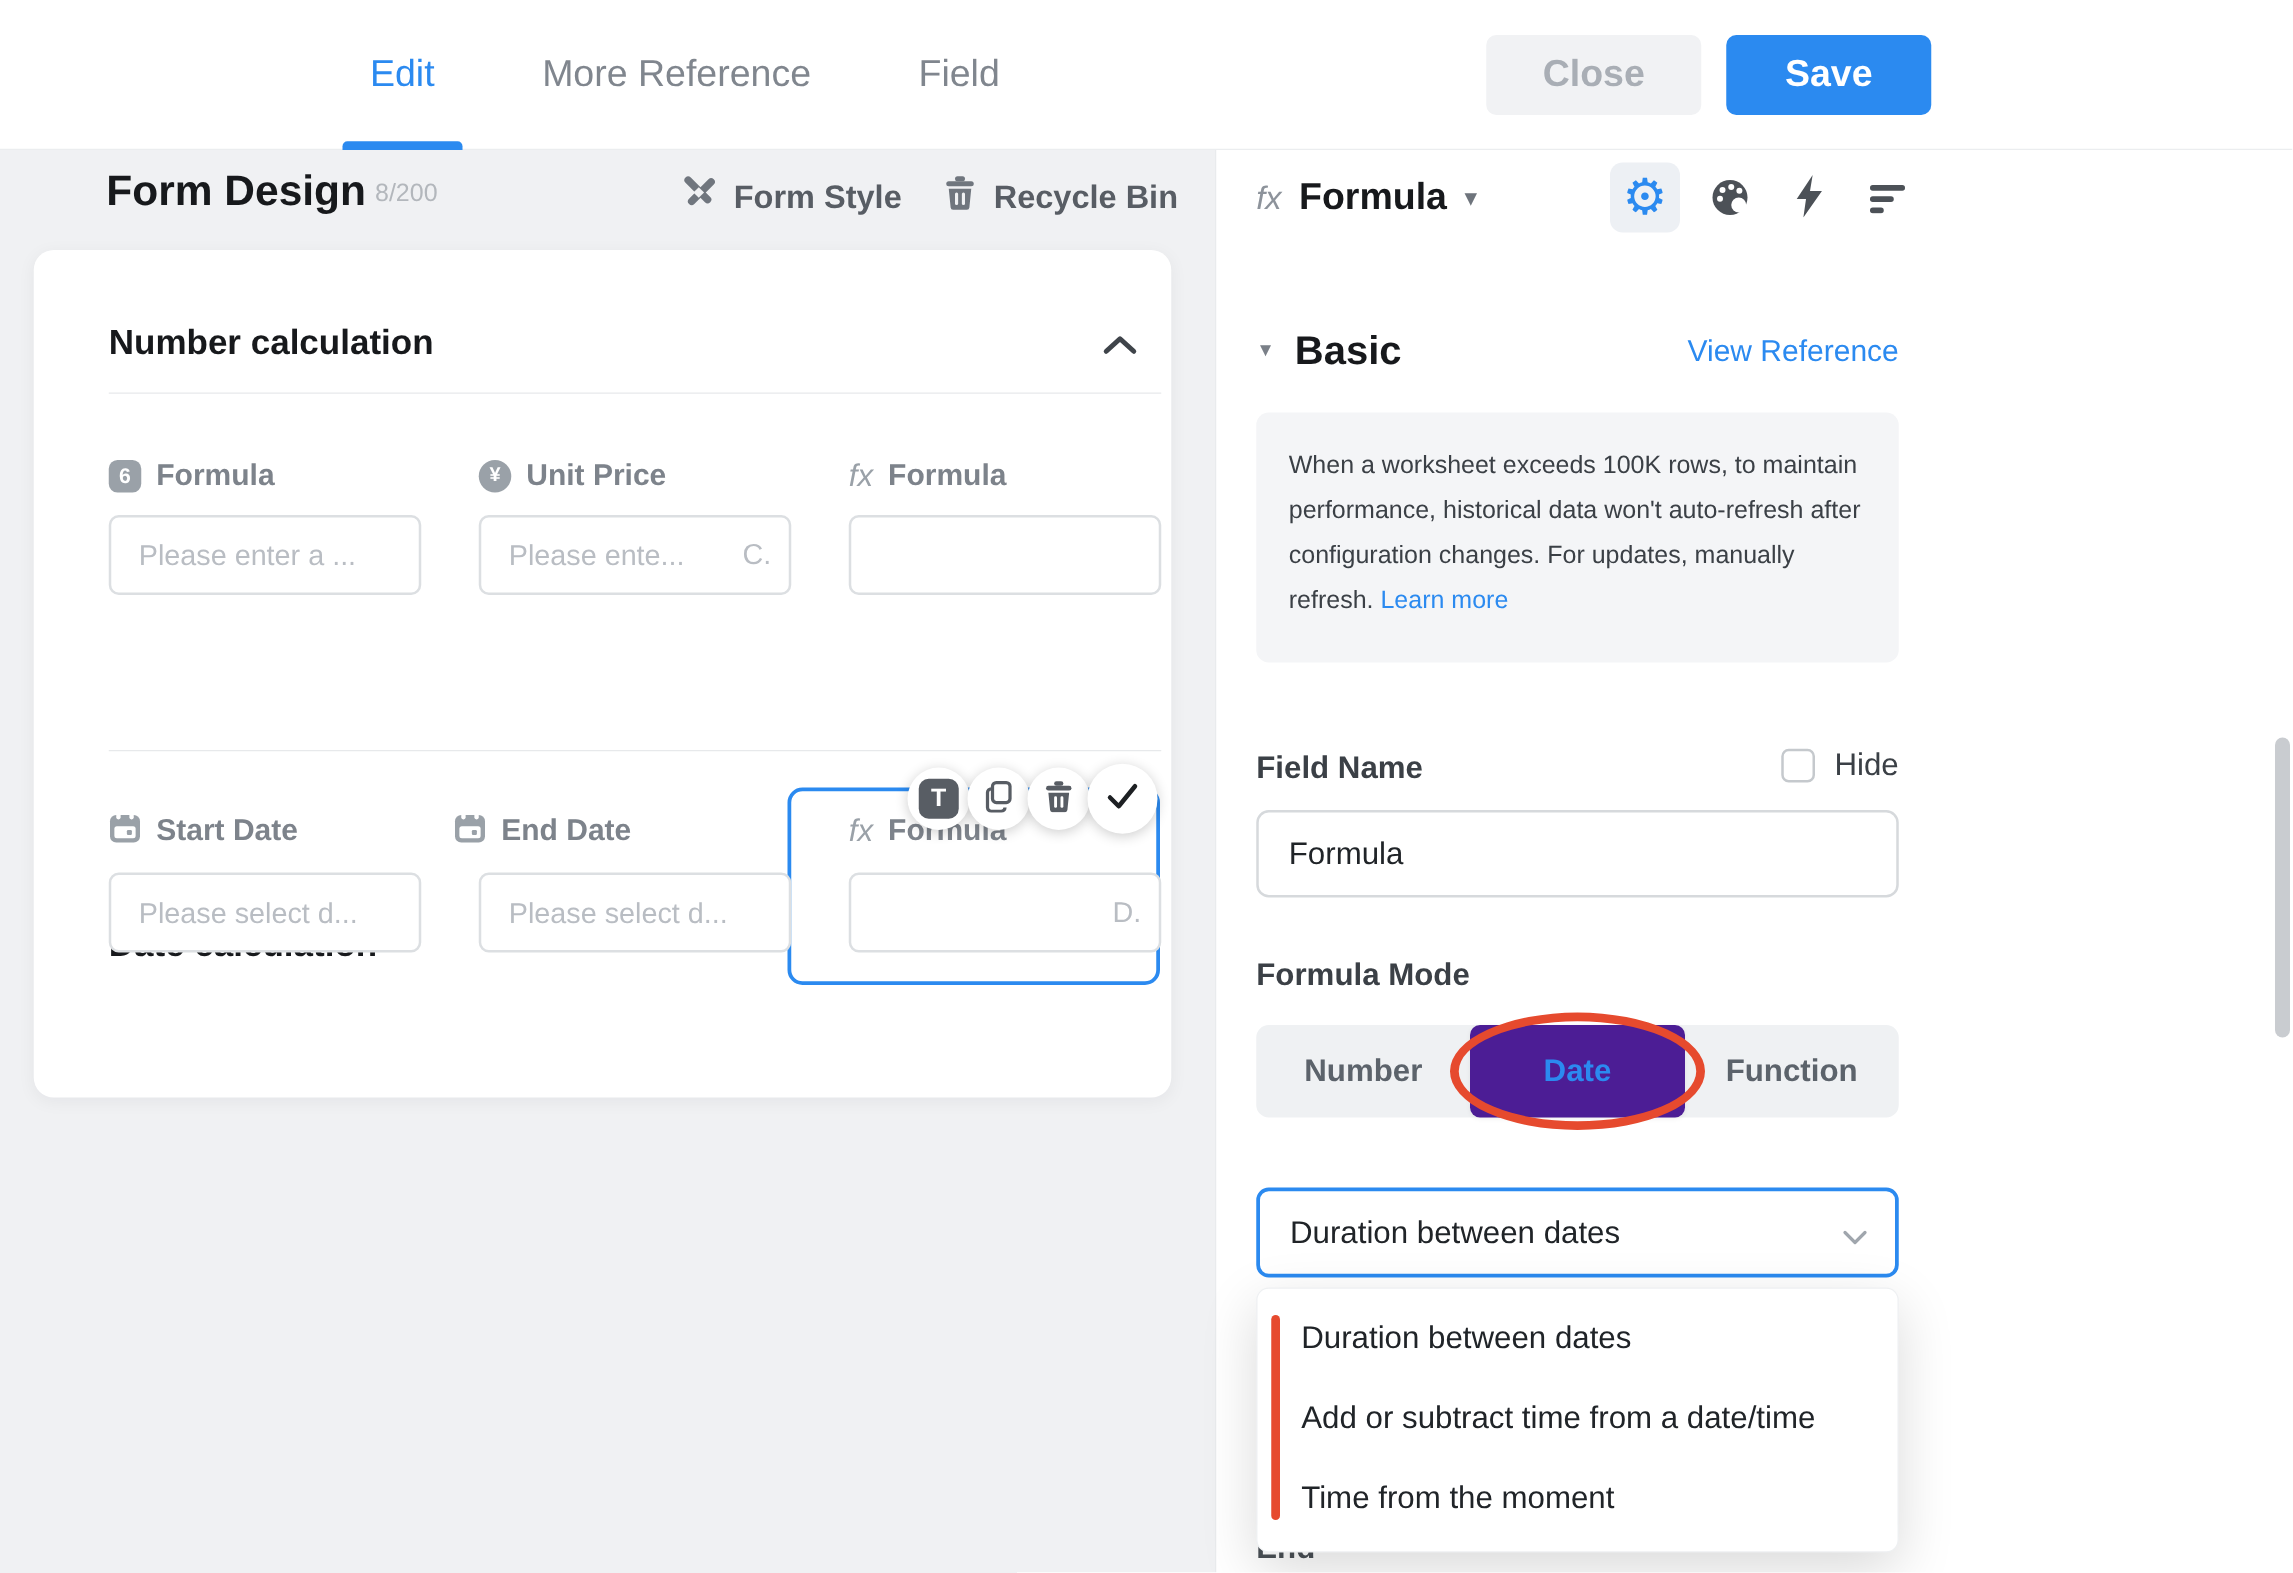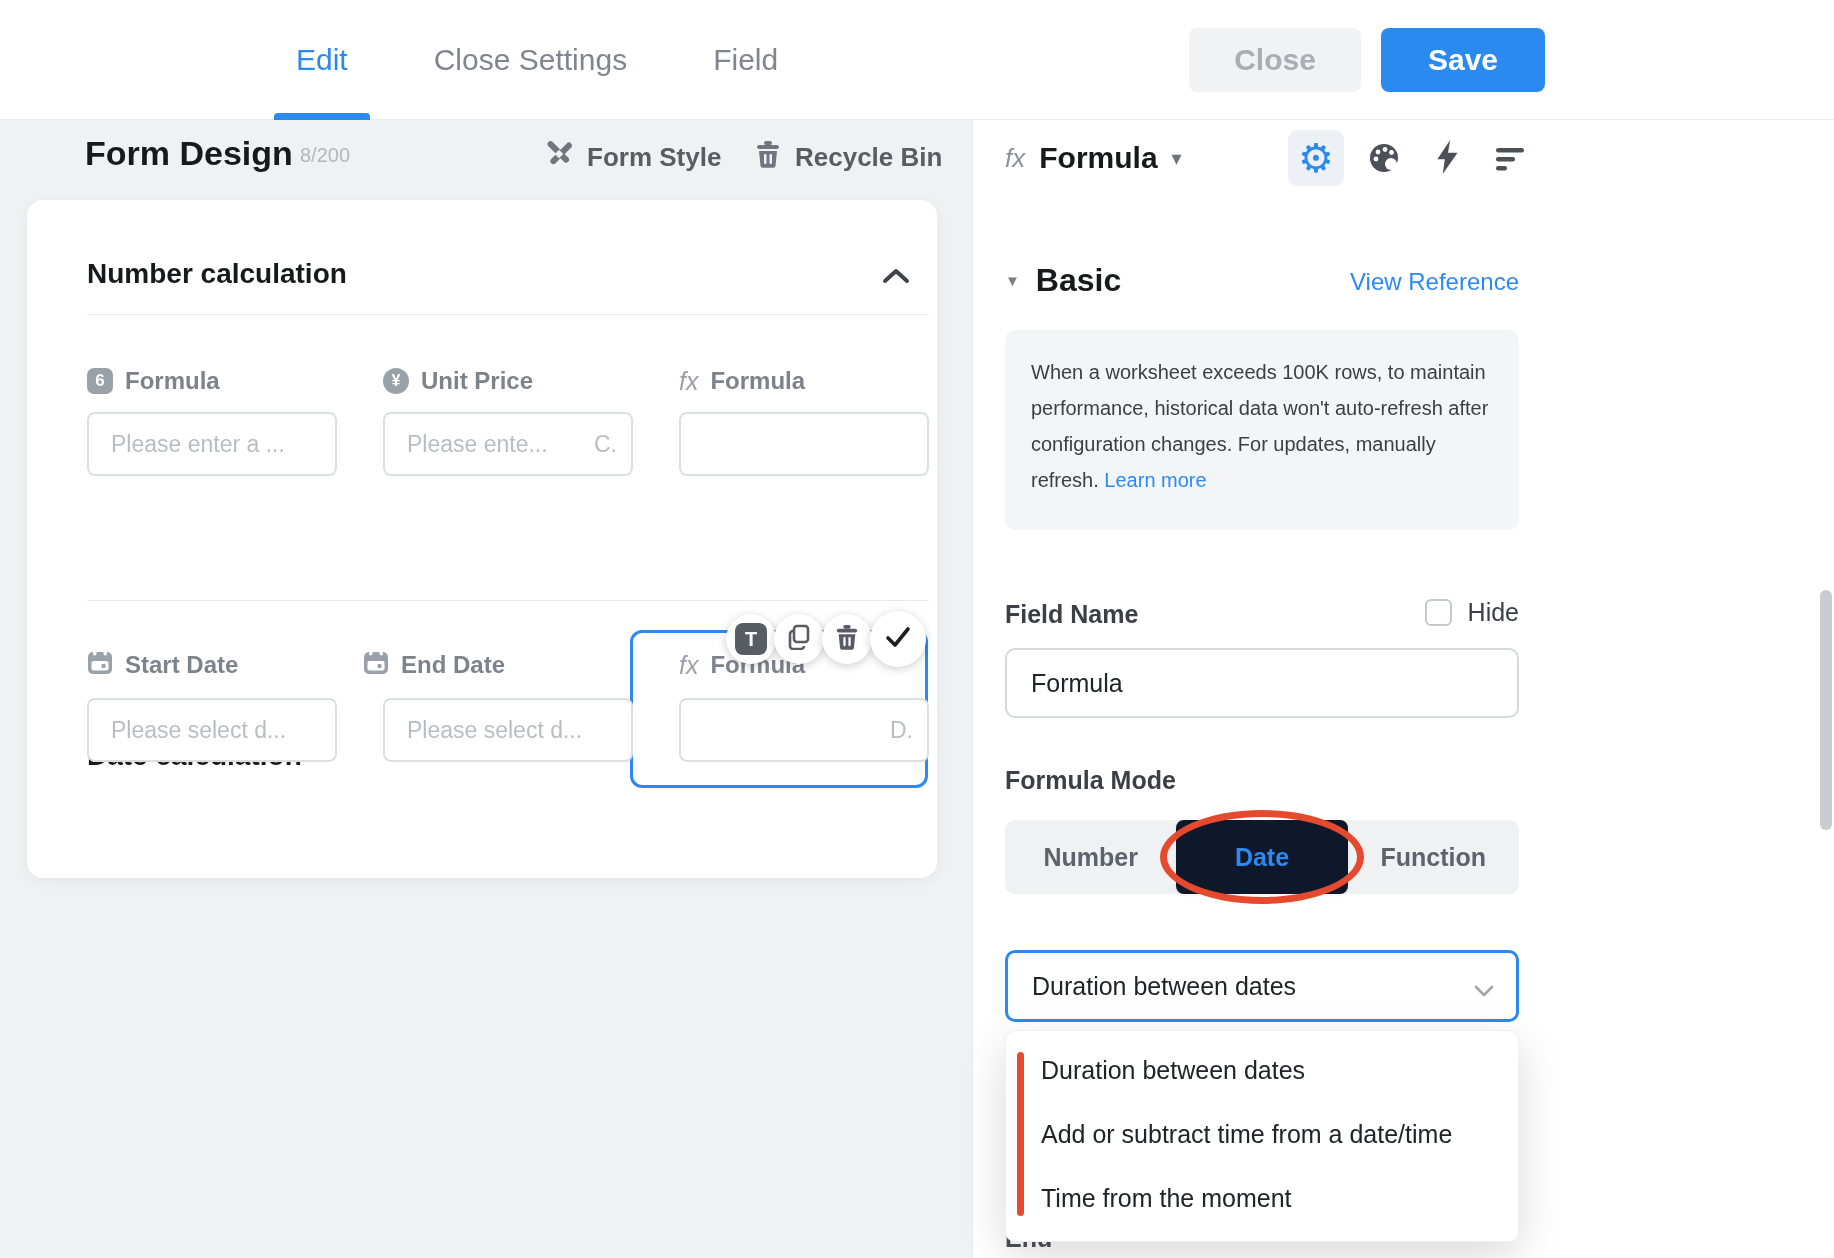--- a/index.html
+++ b/index.html
@@ -73,21 +73,21 @@
   #field-name-label { left:1005px; top:600px; font-size:25px; font-weight:600; color:#3b4046; }
   #hide-group { right:315px; top:598px; display:flex; align-items:center; gap:16px; }
   #hide-checkbox { width:27px; height:27px; border:2px solid #c5c9cd; border-radius:6px; background:#fff; cursor:pointer; }
   #hide-label { font-size:25px; color:#3b4046; }
   #fn-input { left:1005px; top:648px; width:514px; height:70px; }
   #fn-input input { width:100%; height:100%; border:2px solid #d6d9dc; border-radius:10px; font-size:25px; color:#202428; padding:0 24px; font-family:"Liberation Sans",sans-serif; outline:none; }
 
   #fm-label { left:1005px; top:766px; font-size:25px; font-weight:600; color:#3b4046; }
   #segmented { left:1005px; top:820px; width:514px; height:74px; background:#eff1f3; border-radius:10px; display:flex; }
   .seg { flex:1; display:flex; align-items:center; justify-content:center; font-size:25px; font-weight:bold; color:#5c636b; cursor:pointer; }
-  .seg.selected { background:#0f172a; border-radius:8px; color:#2b8af0; box-shadow:0 1px 4px rgba(0,0,0,0.06); }
+  .seg.selected { background:#4c1d95; border-radius:8px; color:#2b8af0; box-shadow:0 1px 4px rgba(0,0,0,0.06); }
   #red-ellipse { left:1160px; top:810px; width:204px; height:94px; border:7px solid #e64a2e; border-radius:50%; z-index:6; pointer-events:none; }
 
   #duration-select { left:1005px; top:950px; width:514px; height:72px; border:3px solid #2b8af0; border-radius:10px; background:#fff; display:flex; align-items:center; cursor:pointer; }
   #duration-value { font-size:25px; color:#202428; padding-left:24px; }
   #select-chevron { position:absolute; right:22px; top:30px; }
 
   #end-label { left:1005px; top:1224px; font-size:25px; font-weight:600; color:#4a5056; z-index:1; }
   #dropdown-panel { left:1005px; top:1030px; width:514px; height:212px; background:#fff; border-radius:10px; border:1px solid #eef0f2; box-shadow:0 14px 44px rgba(0,0,0,0.15); z-index:5; }
   .dd-option { position:absolute; left:1041px; height:34px; font-size:25px; color:#202428; z-index:6; cursor:pointer; white-space:nowrap; }
   #dd-opt-0 { top:1056px; }
@@ -100,21 +100,21 @@
 </head>
 <body>
 
 <div class="abs" id="topbar">
   <div id="tabs">
     <div class="tab active">
       <span>Edit</span>
       <span class="tab-underline"></span>
     </div>
     <div class="tab">
-      <span>Close Settings</span>
+      <span>More Reference</span>
     </div>
     <div class="tab">
       <span>Field</span>
     </div>
   </div>
   <div id="topbar-actions">
     <button class="btn" id="close-btn">Close</button>
     <button class="btn" id="save-btn">Save</button>
   </div>
 </div>

